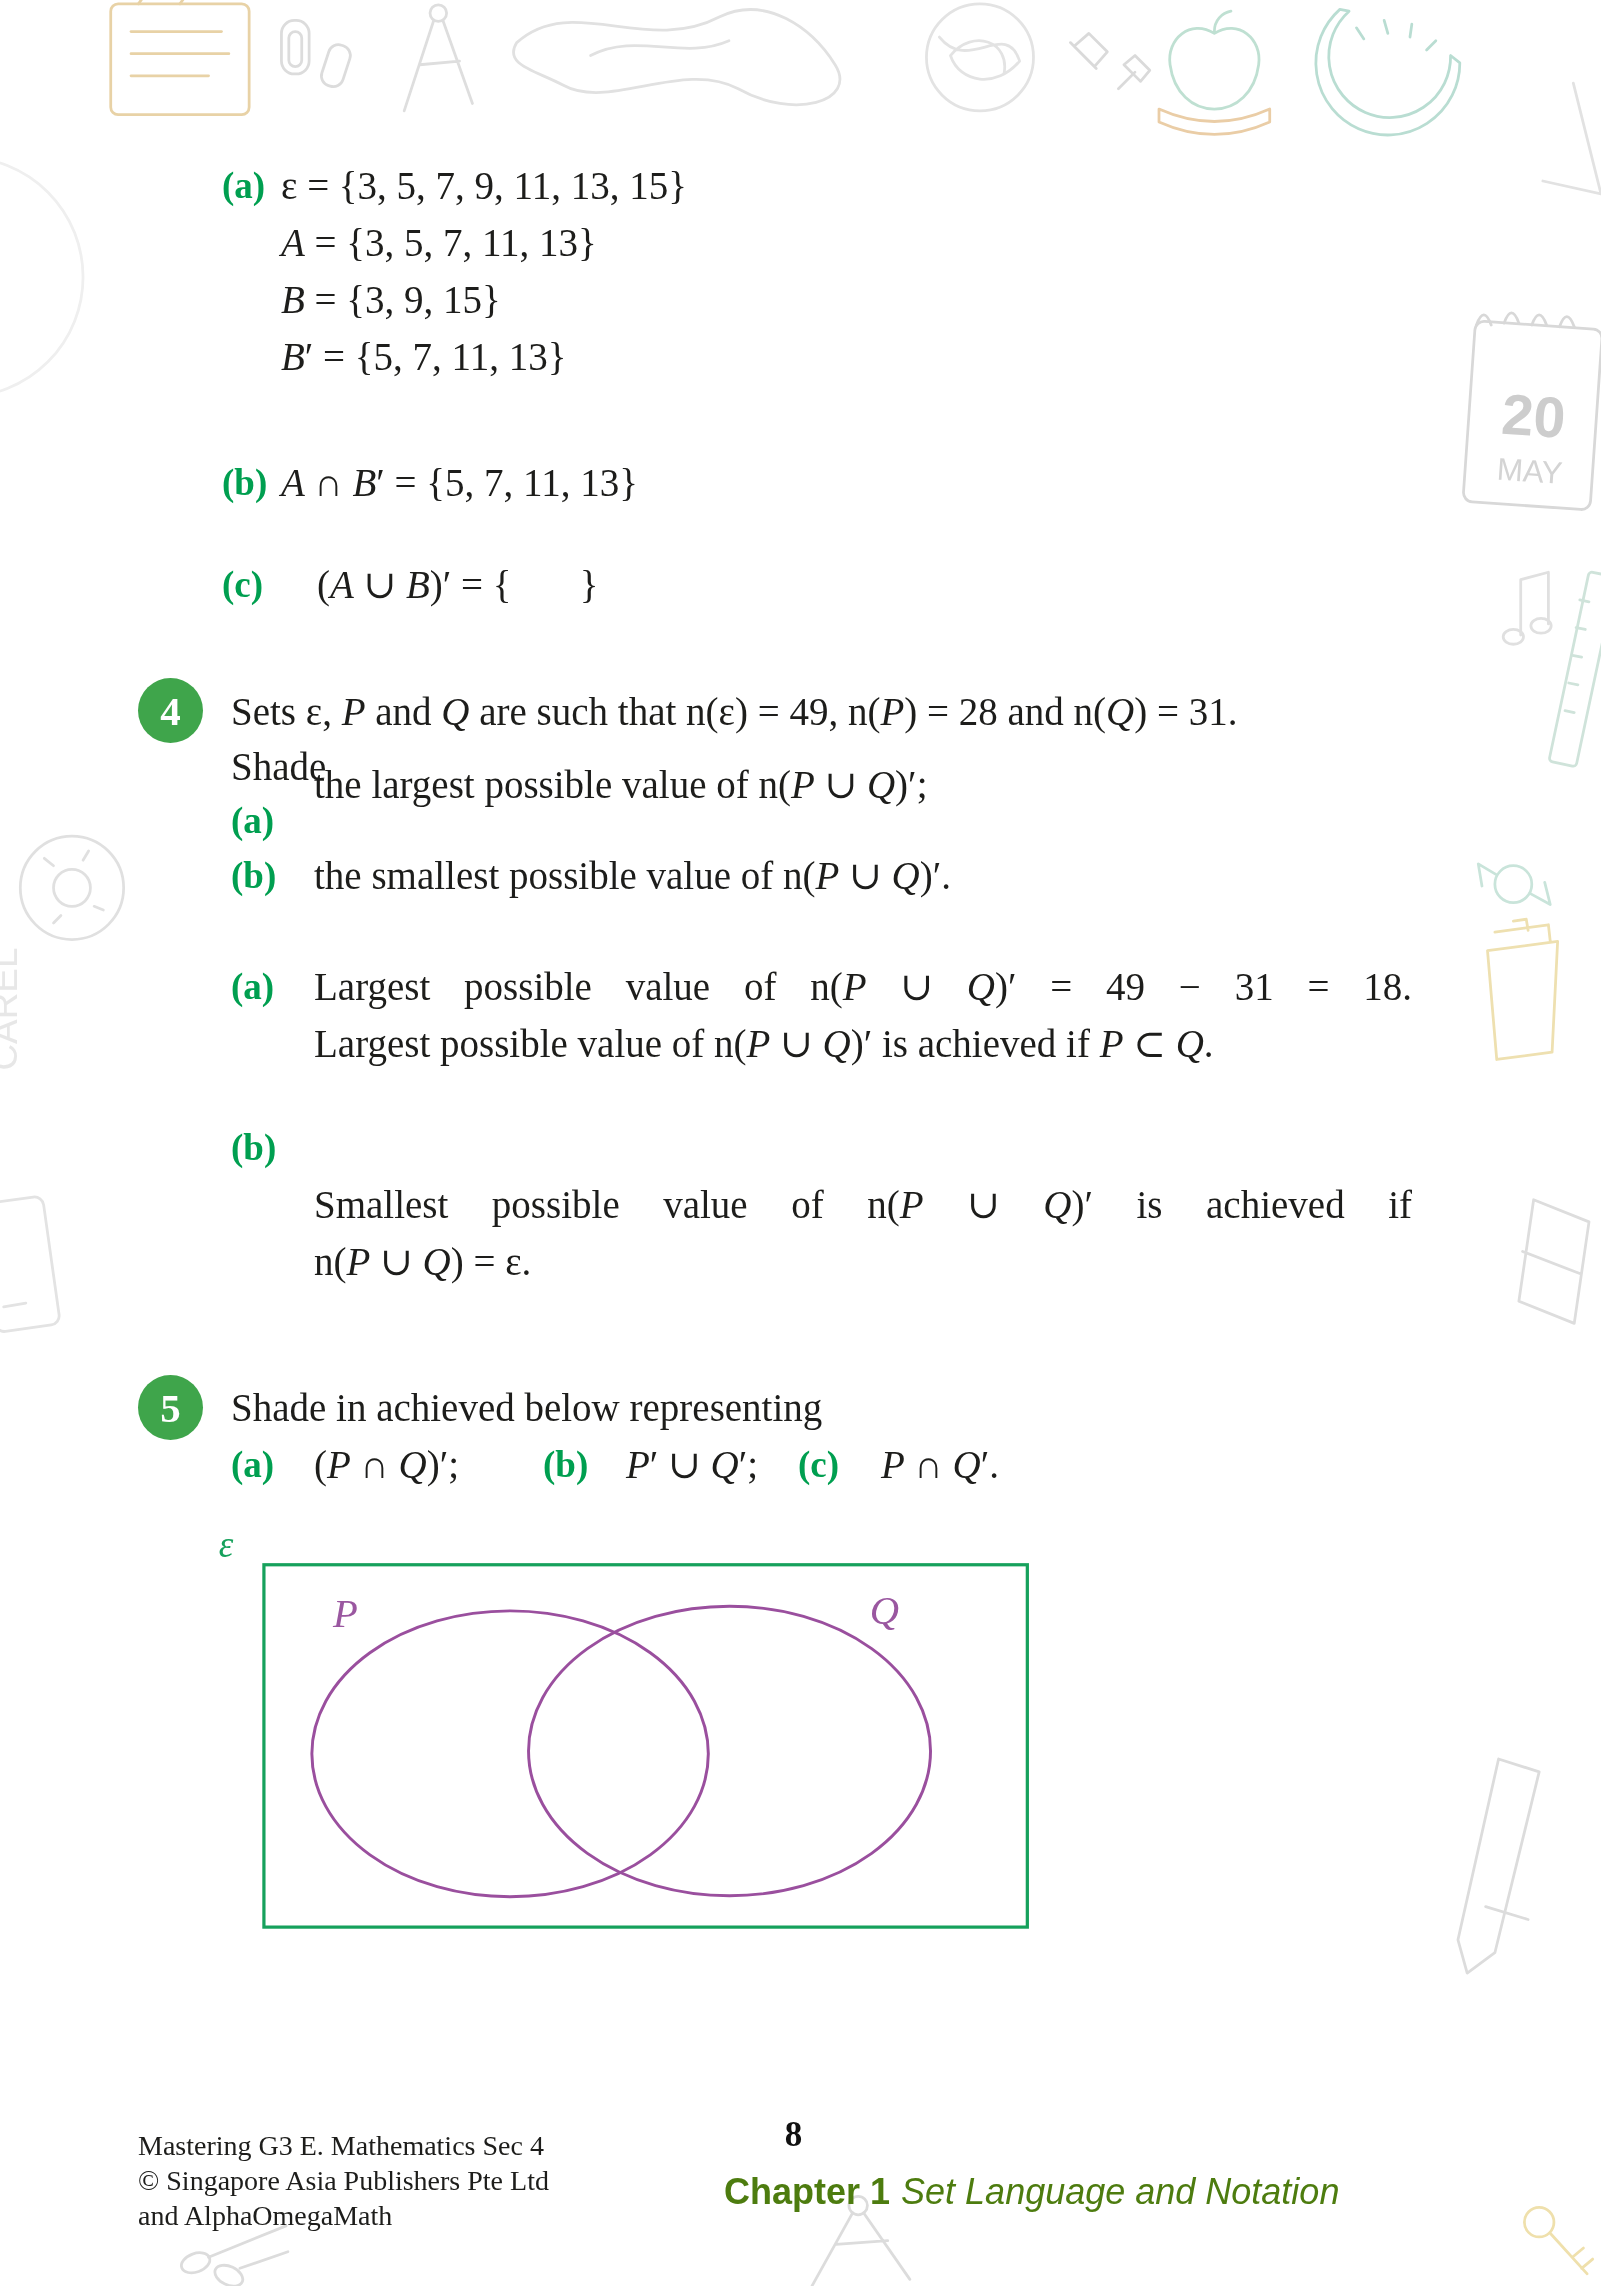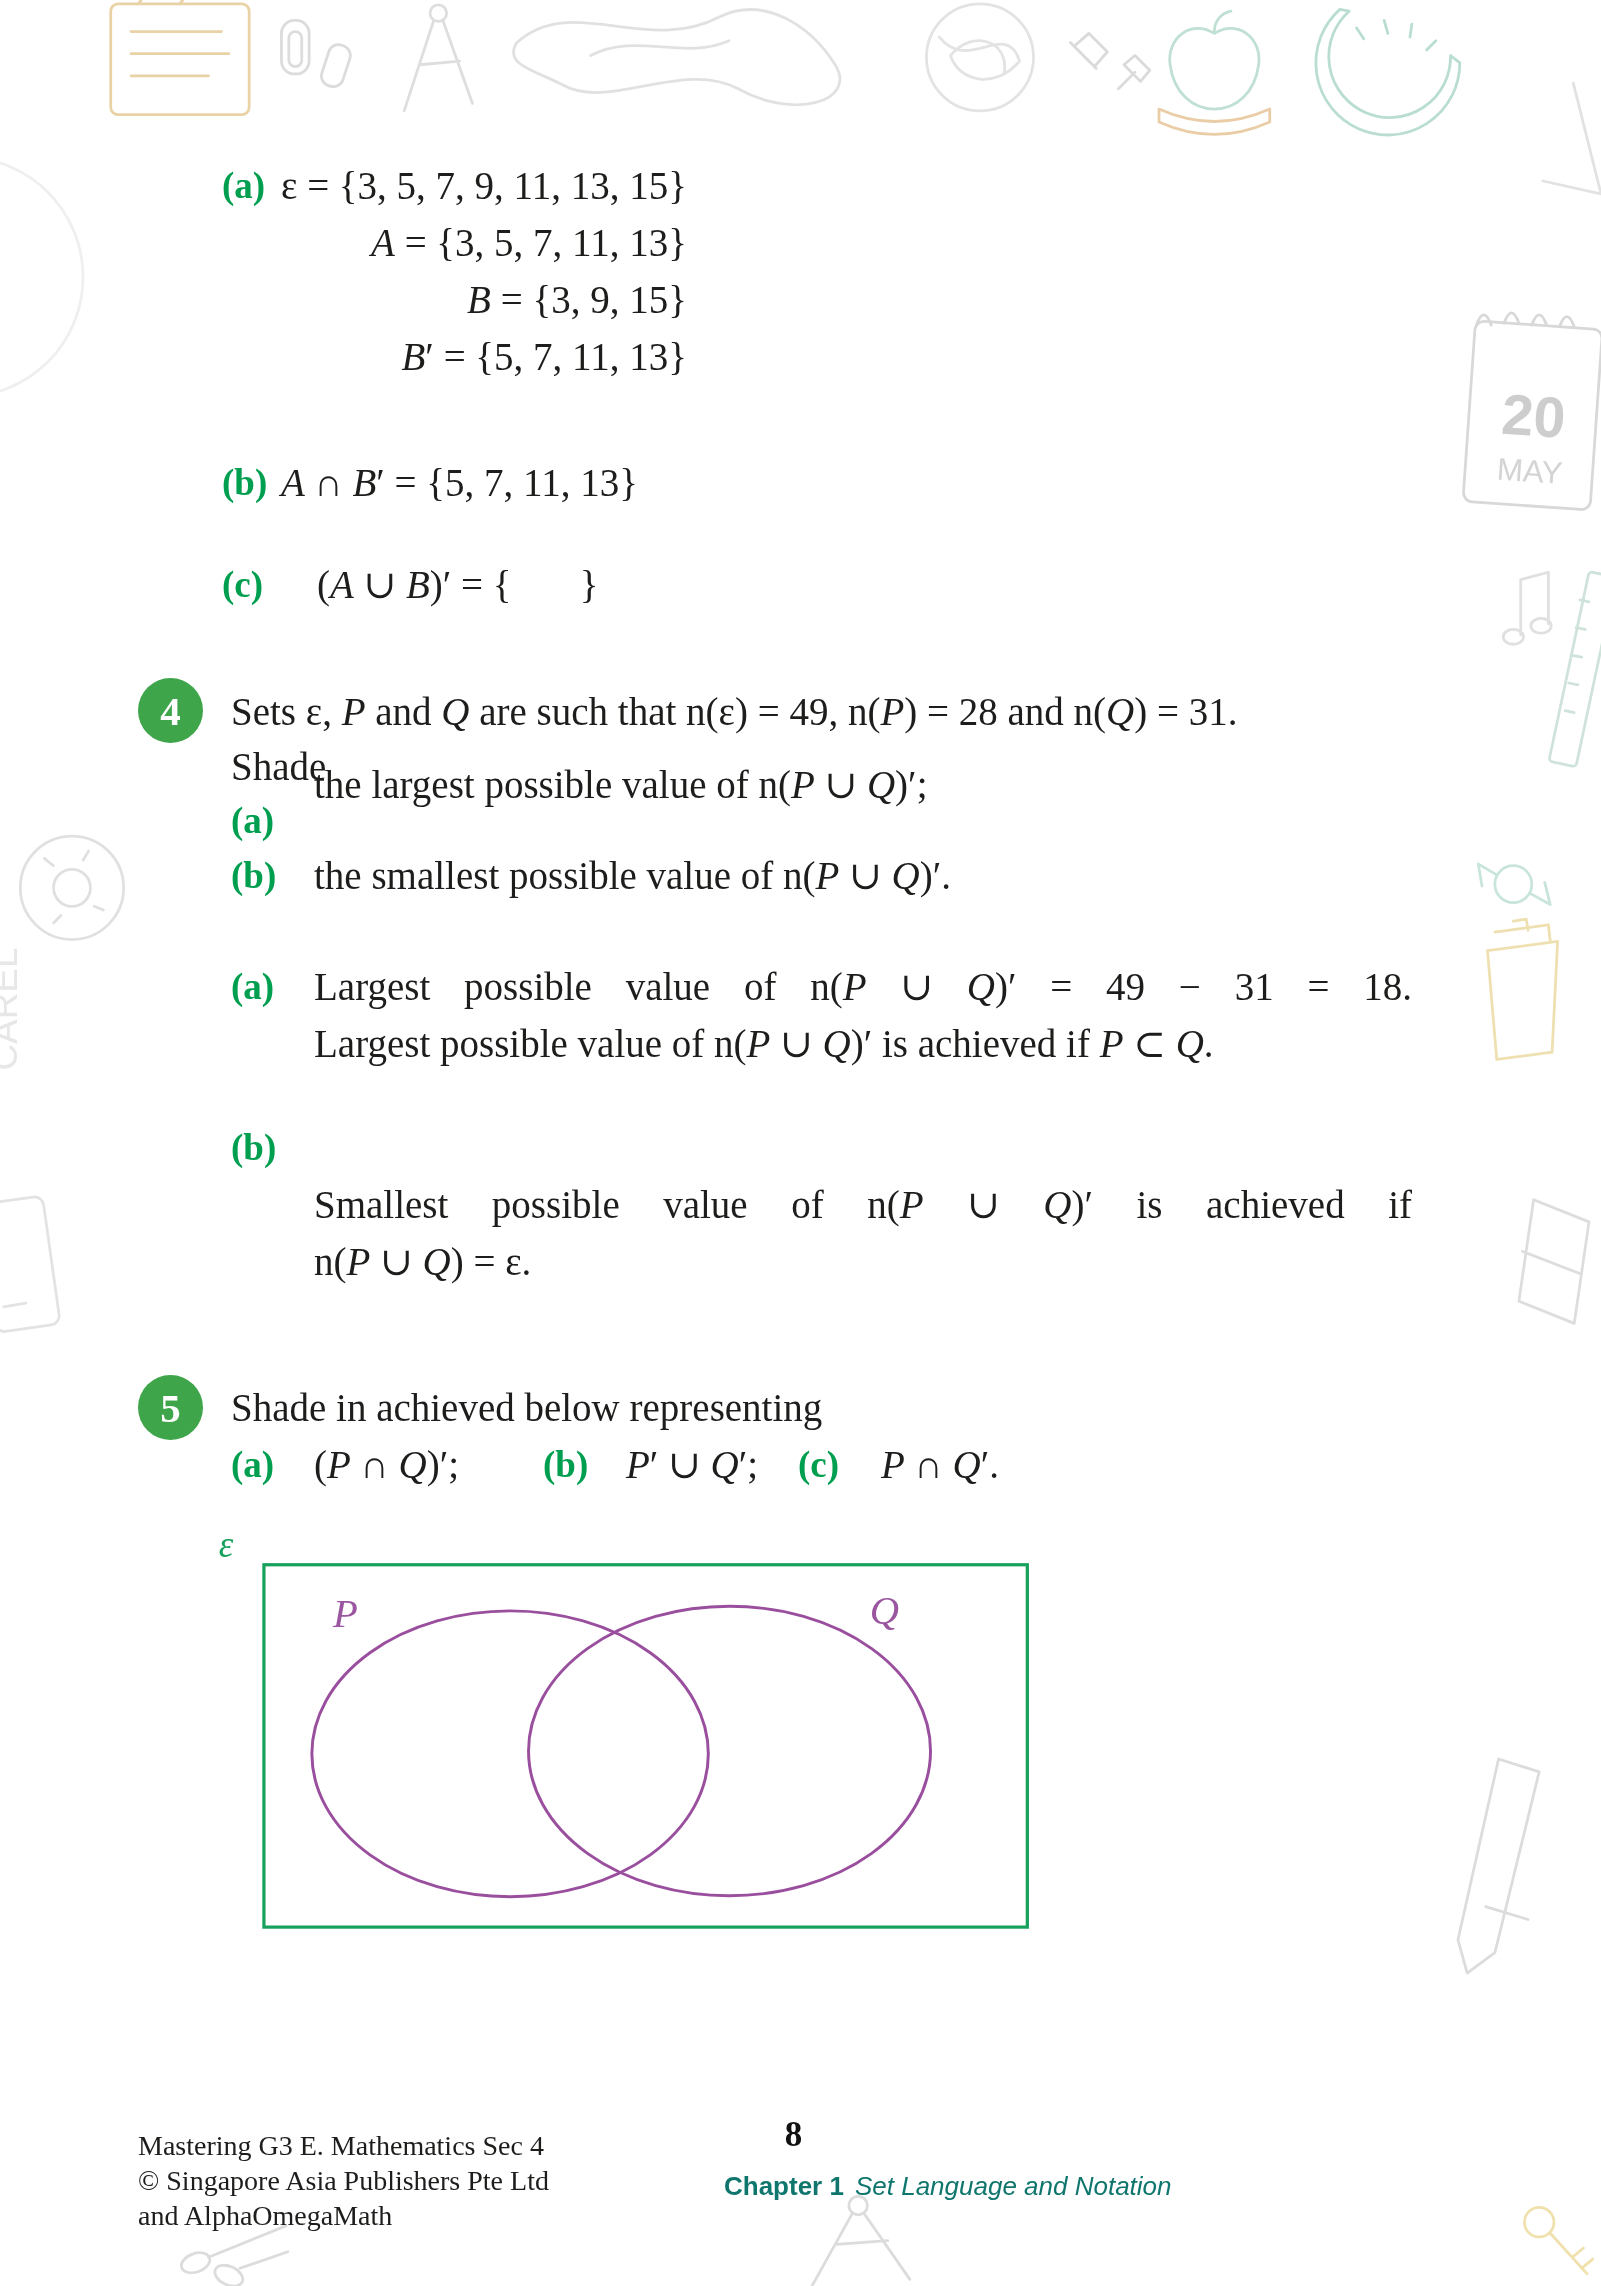--- a/index.html
+++ b/index.html
@@ -23,21 +23,21 @@
   }
   .badge{
     position:absolute;width:65px;height:65px;border-radius:50%;
     background:#3fa54b;color:#ffffff;display:flex;align-items:center;
     justify-content:center;font-weight:bold;font-size:41px;
   }
   .footer-imprint{font-size:28px;line-height:35px;color:#1d1d1b;}
   .page-num{font-weight:bold;font-size:35px;color:#111111;}
   .chapter-line{
     font-family:"Liberation Sans","DejaVu Sans",sans-serif;
-    font-size:26px;color:#0f766e;white-space:nowrap;
+    font-size:36px;color:#4d7c0f;white-space:nowrap;
   }
   .chapter-line .chap-label{font-weight:bold;}
   .chapter-line .chap-title{font-style:italic;margin-left:11px;}
   i{font-style:italic;}
 </style>
 </head>
 <body>
 
 <svg class="doodles" width="1601" height="2286" viewBox="0 0 1735 2477">
   <g fill="none" stroke-linecap="round" stroke-linejoin="round">
@@ -154,21 +154,21 @@
     <g stroke="#efe0ac" stroke-width="3">
       <circle cx="1668" cy="2408" r="16"></circle>
       <path d="M1680,2420 l40,44 M1704,2446 l12,-10 M1714,2458 l12,-10"></path>
     </g>
   </g>
 </svg>
 
 <div class="content">
 
   <span class="lbl" style="left:222px;top:157px;">(a)</span>
-  <div class="abs" style="left:281px;top:157px;text-align:right;">
+  <div class="abs" style="left:281px;top:157px;">
     <div class="line">ε = {3, 5, 7, 9, 11, 13, 15}</div>
     <div class="line"><i>A</i> = {3, 5, 7, 11, 13}</div>
     <div class="line"><i>B</i> = {3, 9, 15}</div>
     <div class="line"><i>B</i>′ = {5, 7, 11, 13}</div>
   </div>
 
   <span class="lbl" style="left:222px;top:454px;">(b)</span>
   <div class="abs line" style="left:281px;top:454px;"><i>A</i> ∩ <i>B</i>′ = {5, 7, 11, 13}</div>
 
   <span class="lbl" style="left:222px;top:556px;">(c)</span>

